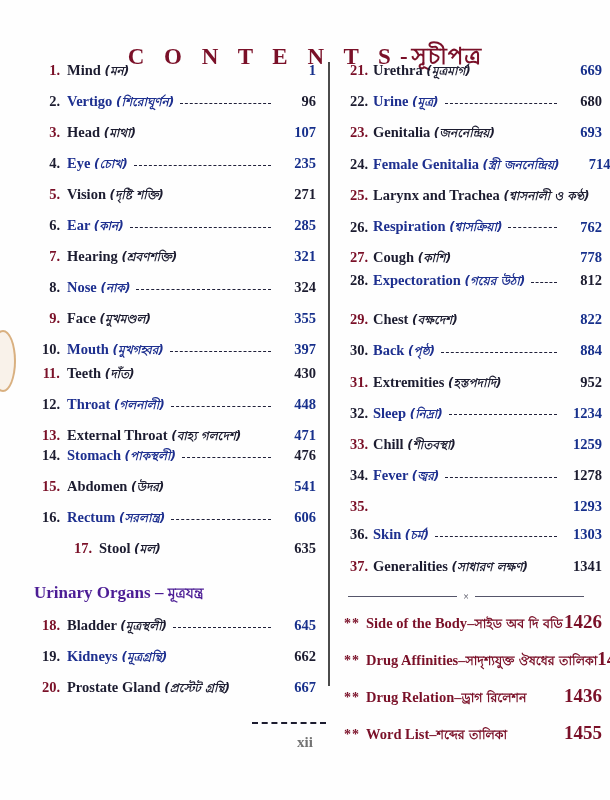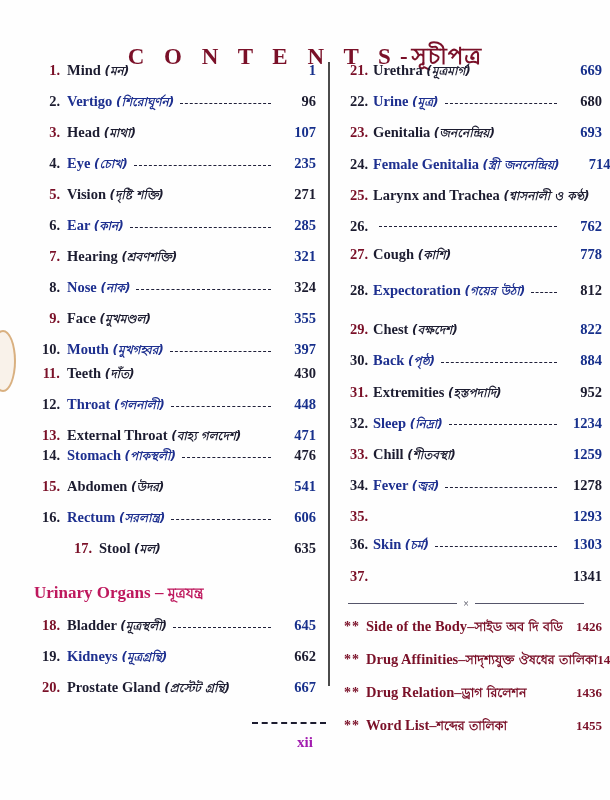--- a/index.html
+++ b/index.html
@@ -125,21 +125,21 @@
   
   .c-dark { color: #1c1c30; }
   .c-navy { color: #1d2f8f; }
   .c-red  { color: #7a1028; }
   .c-blue { color: #17308c; }
 
   
   .section-head {
     font-size: 17px;
     font-weight: bold;
-    color: #be185d;
+    color: #4c1d95;
     white-space: nowrap;
   }
   .section-head .bn-sub {
     font-size: 14px;
     font-style: normal;
   }
 
   
   .xdivider {
     display: flex;
@@ -176,42 +176,42 @@
   .star-entry .st-label {
     font-size: 14.5px;
     flex: 0 0 auto;
   }
   .star-entry .st-bn {
     font-size: 12.5px;
     font-family: "DejaVu Sans", sans-serif;
     font-weight: bold;
   }
   .star-entry .st-pg {
-    font-size: 13px;
+    font-size: 19px;
     flex: 1 1 auto;
     text-align: right;
   }
 
   
   .footer-rule {
     position: absolute;
     left: 252px;
     top: 722px;
     width: 74px;
     border-top: 2.2px dashed #1c1c30;
   }
   .folio {
     position: absolute;
     left: 0;
     top: 734px;
     width: 610px;
     text-align: center;
     font-size: 15px;
     font-weight: bold;
-    color: #a21caf;
+    color: #737373;
   }
 </style>
 </head>
 <body>
 
 <div class="page">
 
   <div class="scan-smudge"></div>
 
   <div class="title">
@@ -370,30 +370,31 @@
         <span class="pg c-blue">714</span>
       </div>
       <div class="entry" style="margin-top: 11.2px;">
         <span class="num c-red">25.</span>
         <span class="title-text c-dark"><span>Larynx and Trachea</span> <span class="bn-sub">(শ্বাসনালী ও কণ্ঠ)</span></span>
         <span class="leader blank"></span>
         <span class="pg c-dark">746</span>
       </div>
       <div class="entry" style="margin-top: 11.2px; align-items: center;">
         <span class="num c-dark">26.</span>
+        <span class="title-text c-navy"><span>Respiration</span> <span class="bn-sub">(শ্বাসক্রিয়া)</span></span>
         <span class="leader dashed"></span>
         <span class="pg c-blue">762</span>
       </div>
       <div class="entry" style="margin-top: 11.2px;">
         <span class="num c-red">27.</span>
         <span class="title-text c-dark"><span>Cough</span> <span class="bn-sub">(কাশি)</span></span>
         <span class="leader blank"></span>
         <span class="pg c-blue">778</span>
       </div>
-      <div class="entry" style="margin-top: 16px;">
+      <div class="entry" style="margin-top: 3px;">
         <span class="num c-dark">28.</span>
         <span class="title-text c-navy"><span>Expectoration</span> <span class="bn-sub">(গয়ের উঠা)</span></span>
         <span class="leader dashed"></span>
         <span class="pg c-dark">812</span>
       </div>
       <div class="entry" style="margin-top: 19px;">
         <span class="num c-red">29.</span>
         <span class="title-text c-dark"><span>Chest</span> <span class="bn-sub">(বক্ষদেশ)</span></span>
         <span class="leader blank"></span>
         <span class="pg c-blue">822</span>
@@ -434,20 +435,21 @@
         <span class="pg c-blue">1293</span>
       </div>
       <div class="entry" style="margin-top: 11.2px;">
         <span class="num c-dark">36.</span>
         <span class="title-text c-navy"><span>Skin</span> <span class="bn-sub">(চর্ম)</span></span>
         <span class="leader dashed"></span>
         <span class="pg c-blue">1303</span>
       </div>
       <div class="entry" style="margin-top: 11.2px;">
         <span class="num c-red">37.</span>
+        <span class="title-text c-dark"><span>Generalities</span> <span class="bn-sub">(সাধারণ লক্ষণ)</span></span>
         <span class="leader blank"></span>
         <span class="pg c-dark">1341</span>
       </div>
       <div class="xdivider" style="margin-top: 14px;">
         <span class="line"></span>
         <span class="xmark">×</span>
         <span class="line"></span>
       </div>
       <div class="star-entry" style="margin-top: 9px;">
         <span class="stars">**</span>

